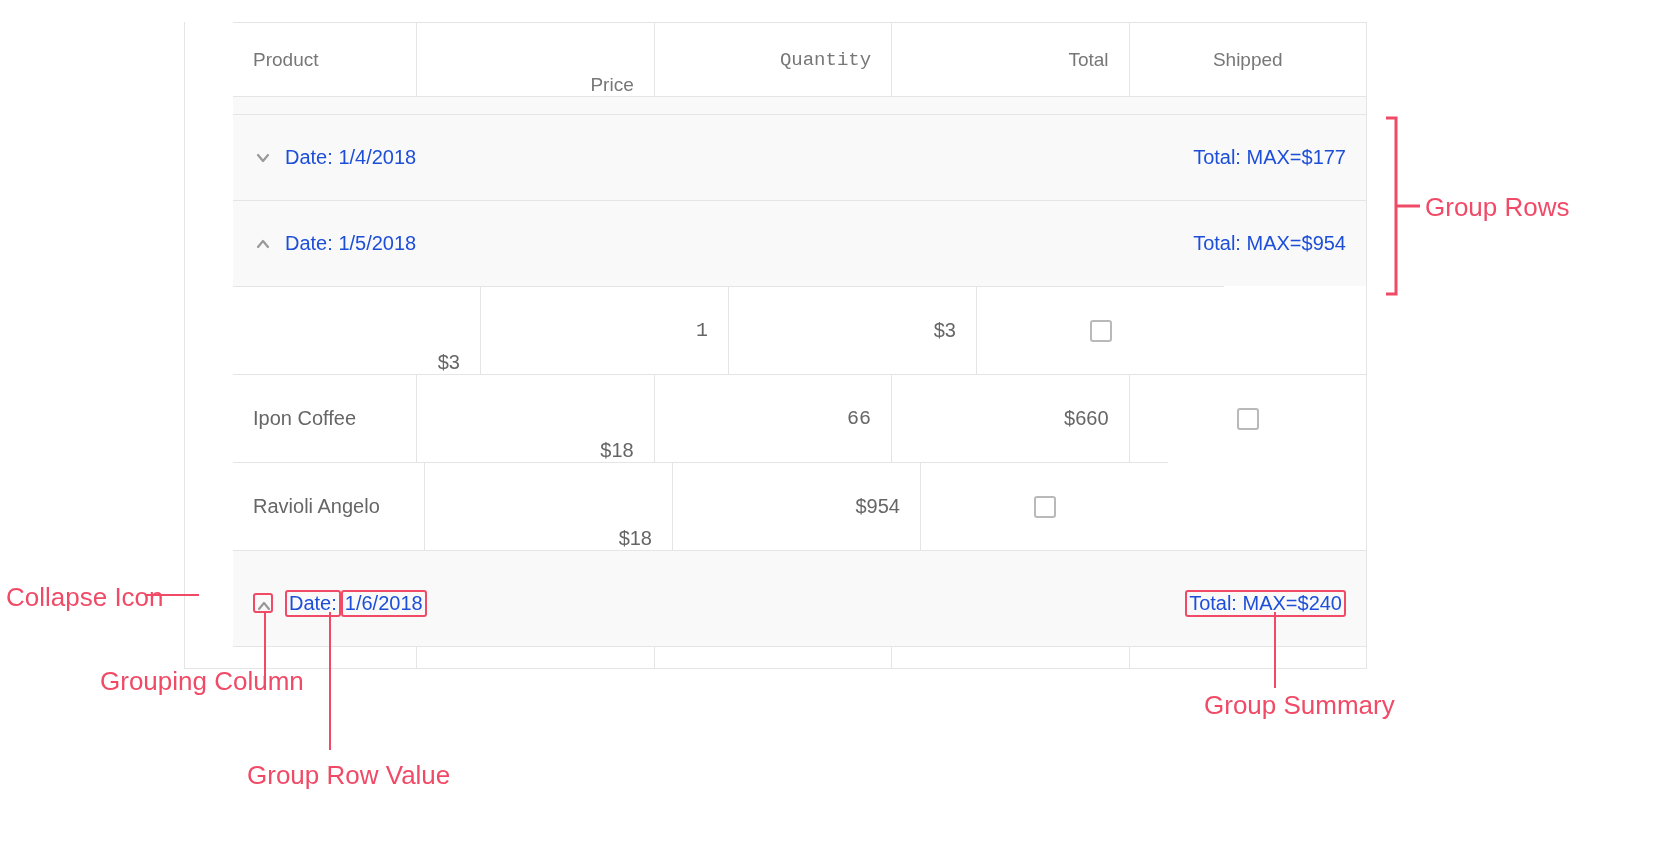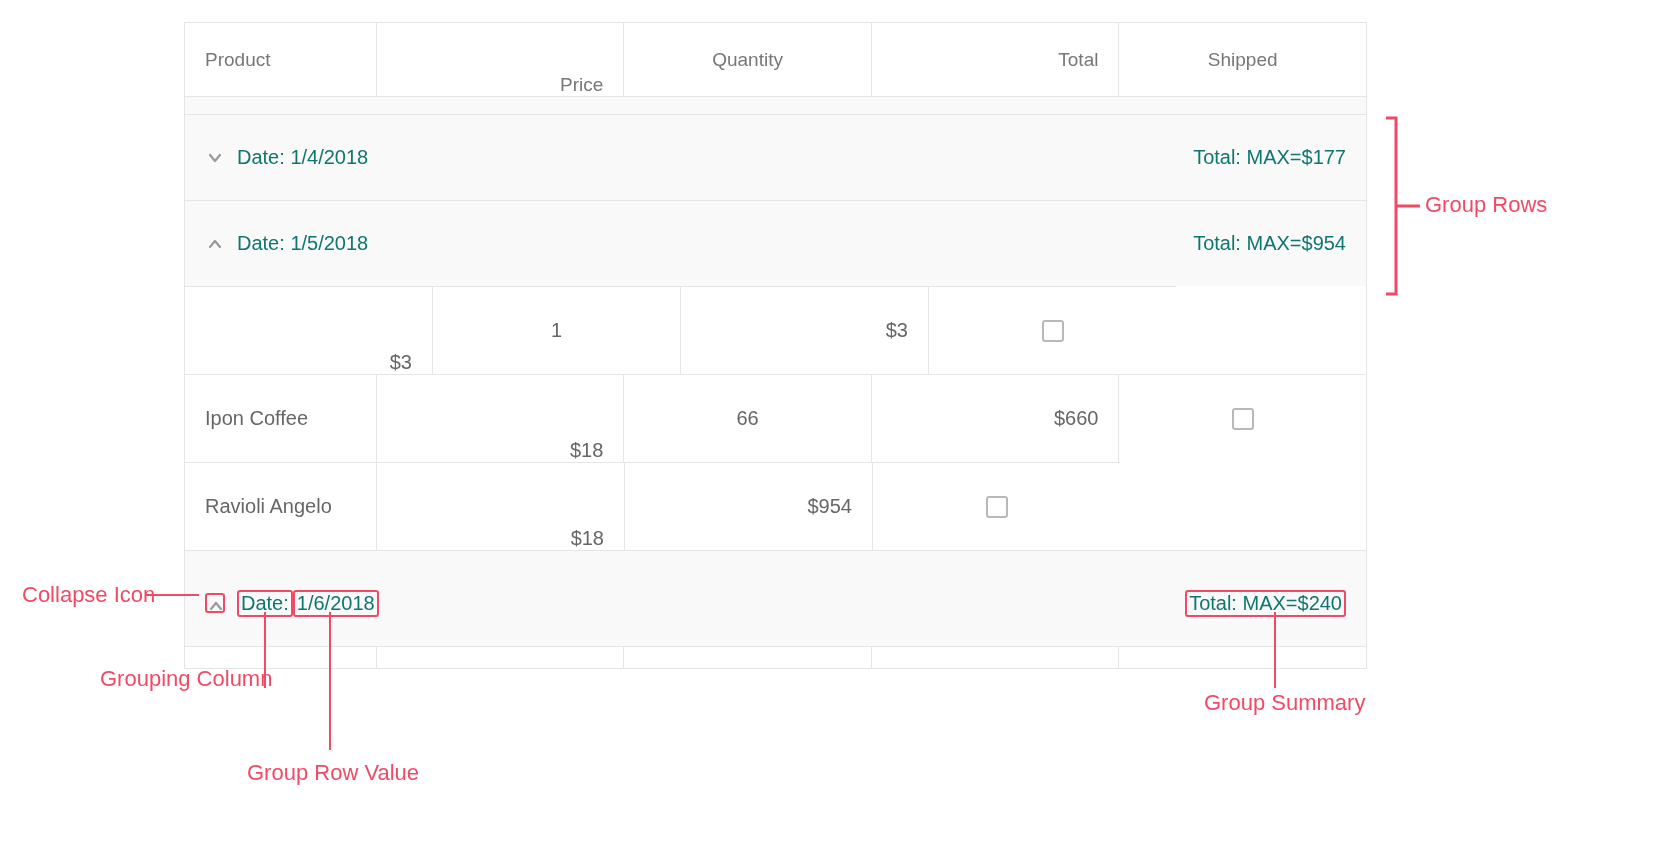--- a/index.html
+++ b/index.html
@@ -7,69 +7,70 @@
   .stage { position: relative; width: 1670px; height: 845px; }
 
   .grid {
     position: absolute;
     left: 184px;
     top: 22px;
     width: 1183px;
     border-left: 1px solid #e5e5e5;
     border-right: 1px solid #e5e5e5;
     border-bottom: 1px solid #e5e5e5;
+    padding-left: 48px;
   }
   .row { display: flex; width: 100%; }
   .hdr { height: 74px; }
   .cell {
     display: flex;
     align-items: center;
     border-top: 1px solid #e5e5e5;
     border-right: 1px solid #e5e5e5;
     padding: 0 20px;
     font-size: 19px;
     color: #777;
   }
   .cell:last-child { border-right: none; }
   .c1 { width: 192px; }
   .c2 { width: 248px; justify-content: flex-end; align-items: flex-end; }
-  .c3 { width: 248px; justify-content: center; }
+  .c3 { width: 248px; justify-content: flex-end; font-family: Liberation Mono, monospace; }
   .c4 { width: 248px; justify-content: flex-end; }
   .c5 { width: 247px; justify-content: center; }
 
   .gap { height: 18px; border-top: 1px solid #e5e5e5; background: #f9f9f9; }
   .gap-tight { height: 10px; border-top: 1px solid #e5e5e5; background: #f9f9f9; }
 
   .grouprow {
     height: 86px;
     background: #f9f9f9;
     border-top: 1px solid #e5e5e5;
     display: flex;
     align-items: center;
     padding: 0 20px;
     font-size: 20px;
-    color: #0f766e;
+    color: #1d4ed8;
   }
   .grouprow .grow { flex: 1; }
   .chev {
     width: 20px; height: 20px; margin-right: 12px;
     display: inline-flex; align-items: center; justify-content: center;
     color: #888;
   }
   .datarow { height: 88px; }
   .datarow .cell { font-size: 20px; color: #666; }
 
   .checkbox {
     width: 22px; height: 22px; border: 2px solid #b9b9b9; border-radius: 3px; background: #fff;
   }
 
   .footrow { height: 22px; }
   .footrow .cell { border-top: 1px solid #e5e5e5; }
   .footrow .cell:last-child { border-right: none; }
-  .ann-label { position: absolute; font-size: 22px; color: #f04a66; white-space: nowrap; }
+  .ann-label { position: absolute; font-size: 26px; color: #f04a66; white-space: nowrap; }
   .hi-box { border: 2px solid #f04a66; border-radius: 3px; padding: 0 2px; display: inline-block; }
   .svg-over { position: absolute; left: 0; top: 0; pointer-events: none; }
 </style>
 </head>
 <body>
 
 <div class="stage">
 
   <div class="grid">
 
@@ -195,18 +196,18 @@
     <line x1="146" y1="595" x2="199" y2="595" stroke="#f04a66" stroke-width="2"></line>
 
     <line x1="265" y1="612" x2="265" y2="688" stroke="#f04a66" stroke-width="2"></line>
 
     <line x1="330" y1="612" x2="330" y2="750" stroke="#f04a66" stroke-width="2"></line>
 
     <line x1="1275" y1="612" x2="1275" y2="688" stroke="#f04a66" stroke-width="2"></line>
   </svg>
 
   <div class="ann-label" style="left:1425px; top:192px;">Group Rows</div>
-  <div class="ann-label" style="left:6px; top:582px;margin-left:16px;">Collapse Icon</div>
+  <div class="ann-label" style="left:6px; top:582px;">Collapse Icon</div>
   <div class="ann-label" style="left:100px; top:666px;">Grouping Column</div>
   <div class="ann-label" style="left:247px; top:760px;">Group Row Value</div>
   <div class="ann-label" style="left:1204px; top:690px;">Group Summary</div>
 
 </div>
 
 </body></html>

